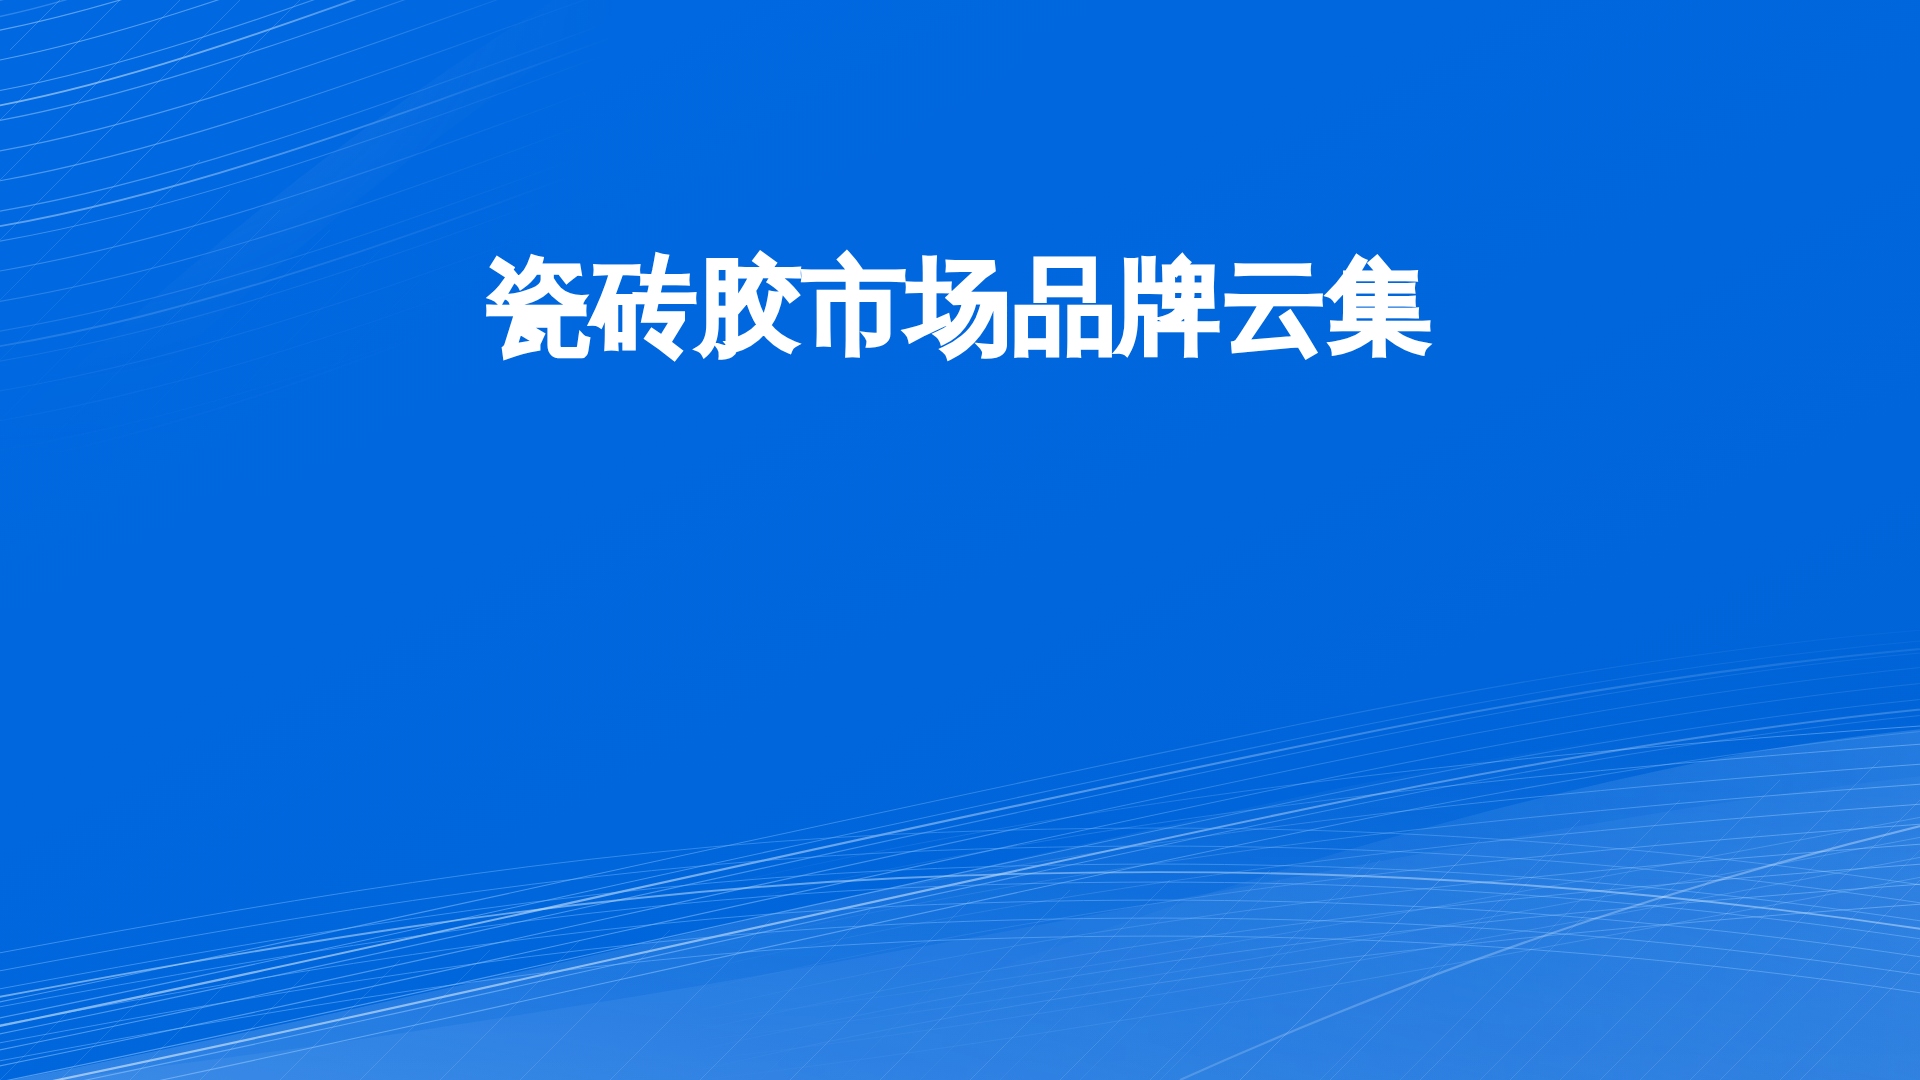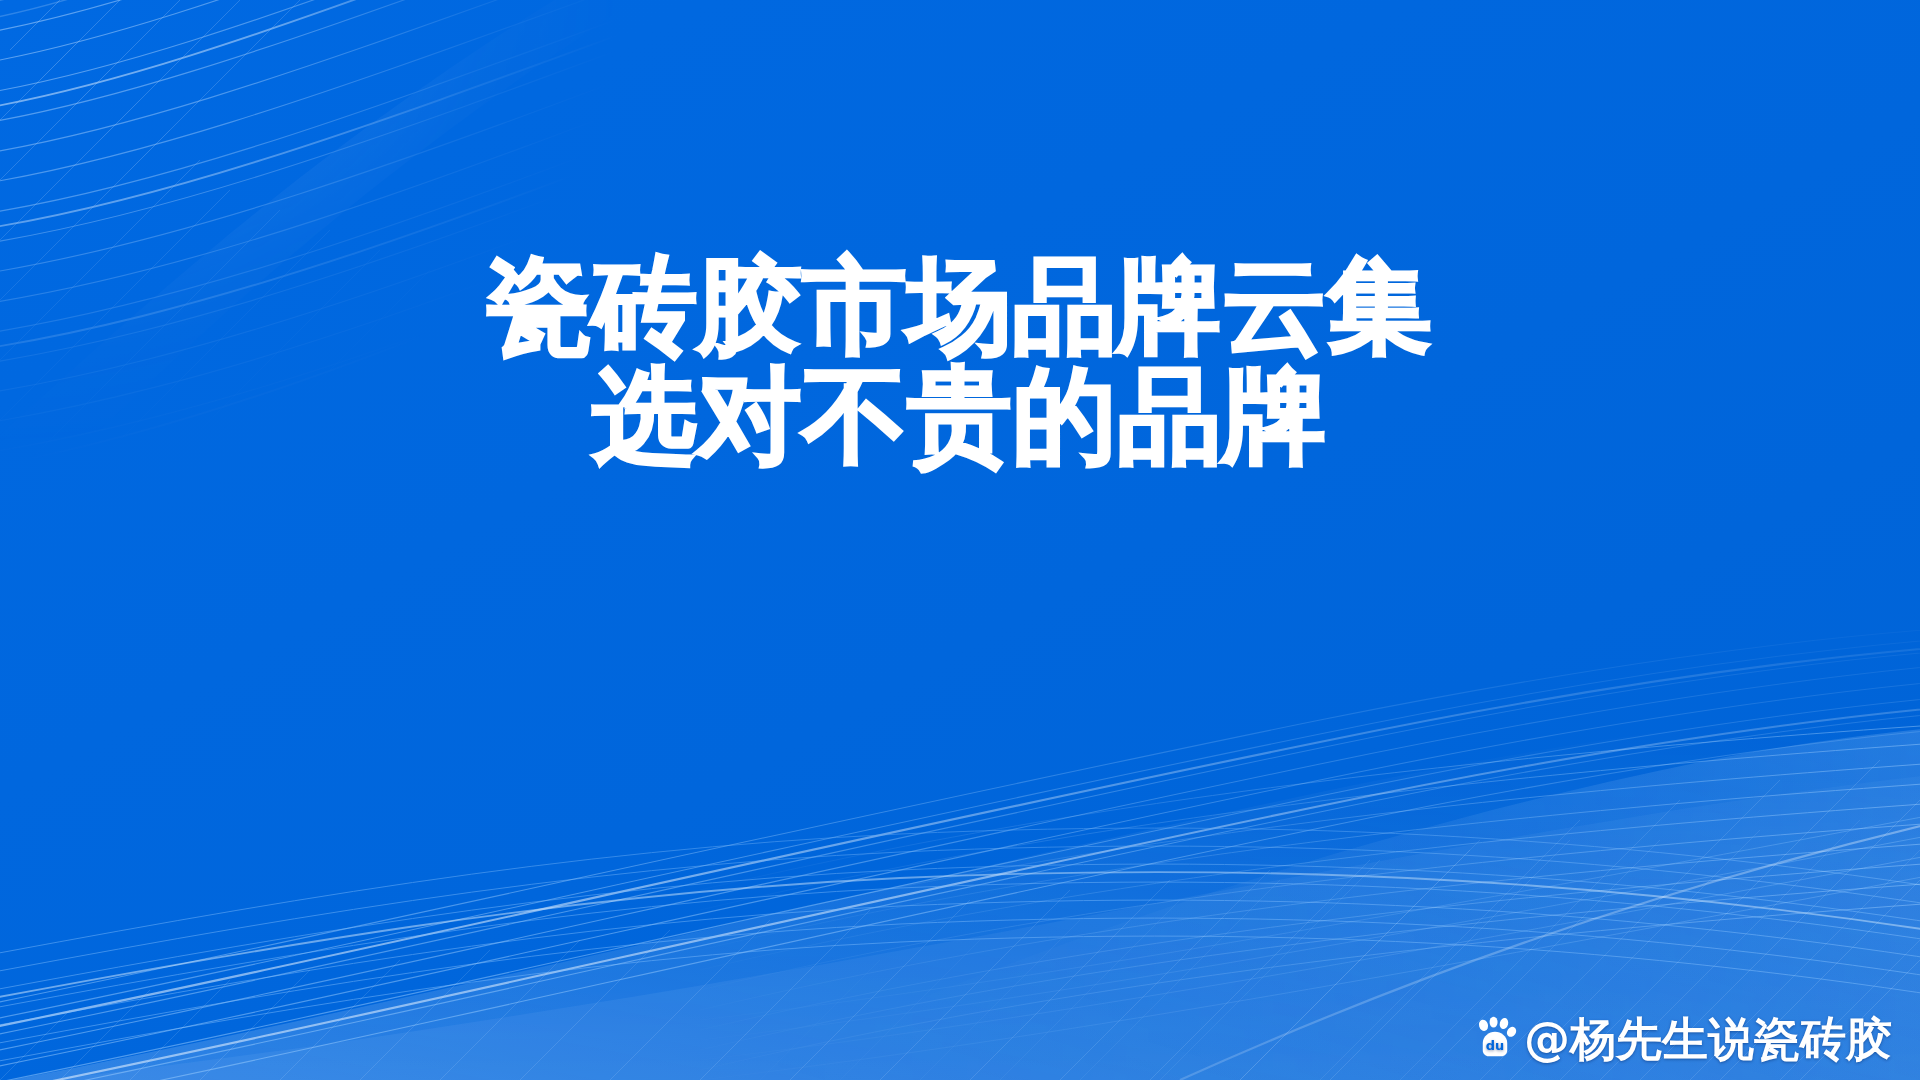--- a/index.html
+++ b/index.html
@@ -283,33 +283,16 @@
     </g>
 
     <g fill="none" stroke="#cfe6ff" stroke-width="1.4" opacity="0.22">
       <path d="M -40 24 C 60 8 180 -34 300 -90"></path>
       <path d="M -40 8  C 50 -6 160 -48 270 -100"></path>
     </g>
   </svg>
 
   <div id="headline">
     <span class="line">瓷砖胶市场品牌云集</span>
-    <span class="line">选对不贵的品牌</span>
   </div>
 
-  <div id="watermark">
-    <svg class="paw" viewBox="0 0 64 64" aria-hidden="true">
-      <g fill="#ffffff">
-        <ellipse cx="16" cy="13" rx="6.2" ry="8" transform="rotate(-16 16 13)"></ellipse>
-        <ellipse cx="30" cy="8.5" rx="5.6" ry="7.6"></ellipse>
-        <ellipse cx="44.5" cy="10.5" rx="5.8" ry="7.8" transform="rotate(14 44.5 10.5)"></ellipse>
-        <ellipse cx="55" cy="22" rx="6" ry="7.4" transform="rotate(34 55 22)"></ellipse>
-        <path d="M32 22c8.6 0 17 6.6 17 15.4V48c0 4.4-3.6 8-8 8H23c-4.4 0-8-3.6-8-8V37.4
-                 C15 28.6 23.4 22 32 22z"></path>
-      </g>
-      <g fill="#0066dc" font-family="'DejaVu Sans','Liberation Sans',sans-serif" font-size="18" font-weight="700" text-anchor="middle">
-        <text x="32" y="47">du</text>
-      </g>
-    </svg>
-    <span class="wm-text">@杨先生说瓷砖胶</span>
-  </div>
 
 </div>
 
 </body></html>

